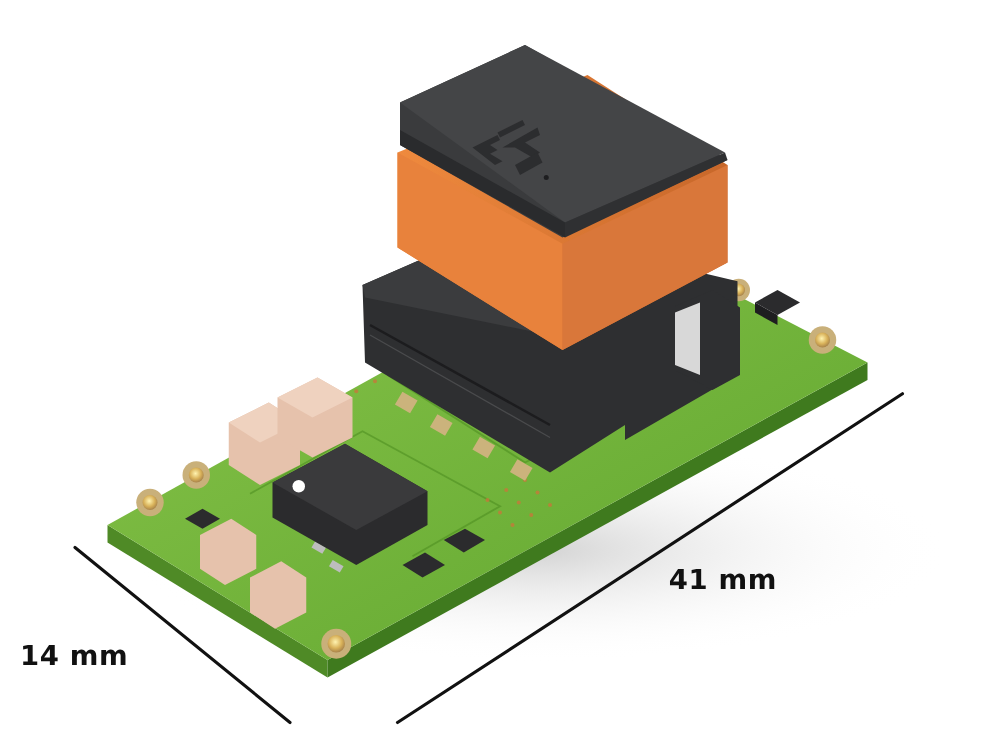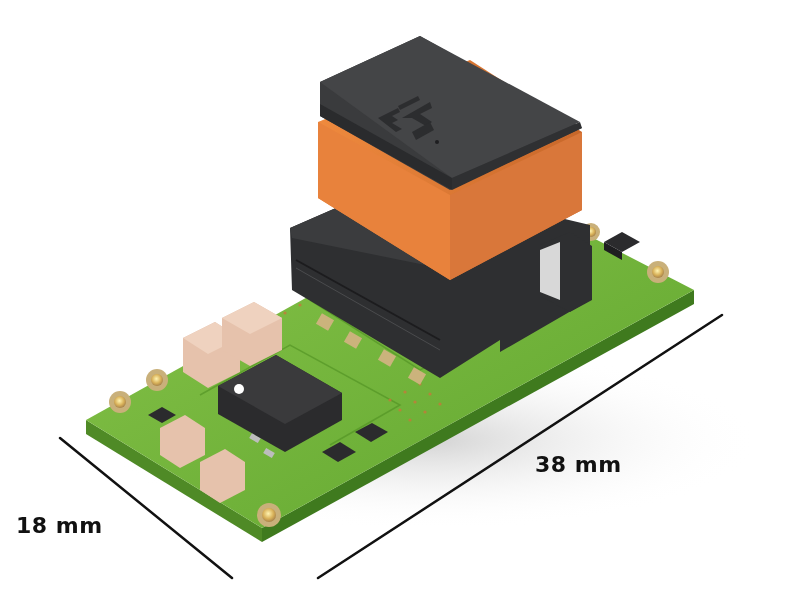--- a/index.html
+++ b/index.html
@@ -140,15 +140,15 @@
         <circle cx="437" cy="142" r="2" fill="#1e1e20"></circle>
       </g>
     </g>
 
     <g stroke="#111111" stroke-width="2.5" stroke-linecap="round">
       <line x1="60" y1="438" x2="232" y2="578"></line>
       <line x1="318" y1="578" x2="722" y2="315"></line>
     </g>
   </svg>
 
-  <div class="dim-label" id="label-width">18 mm</div>
-  <div class="dim-label" id="label-length">38 mm</div>
+  <div class="dim-label" id="label-width">14 mm</div>
+  <div class="dim-label" id="label-length">41 mm</div>
 </div>
 
 </body></html>

